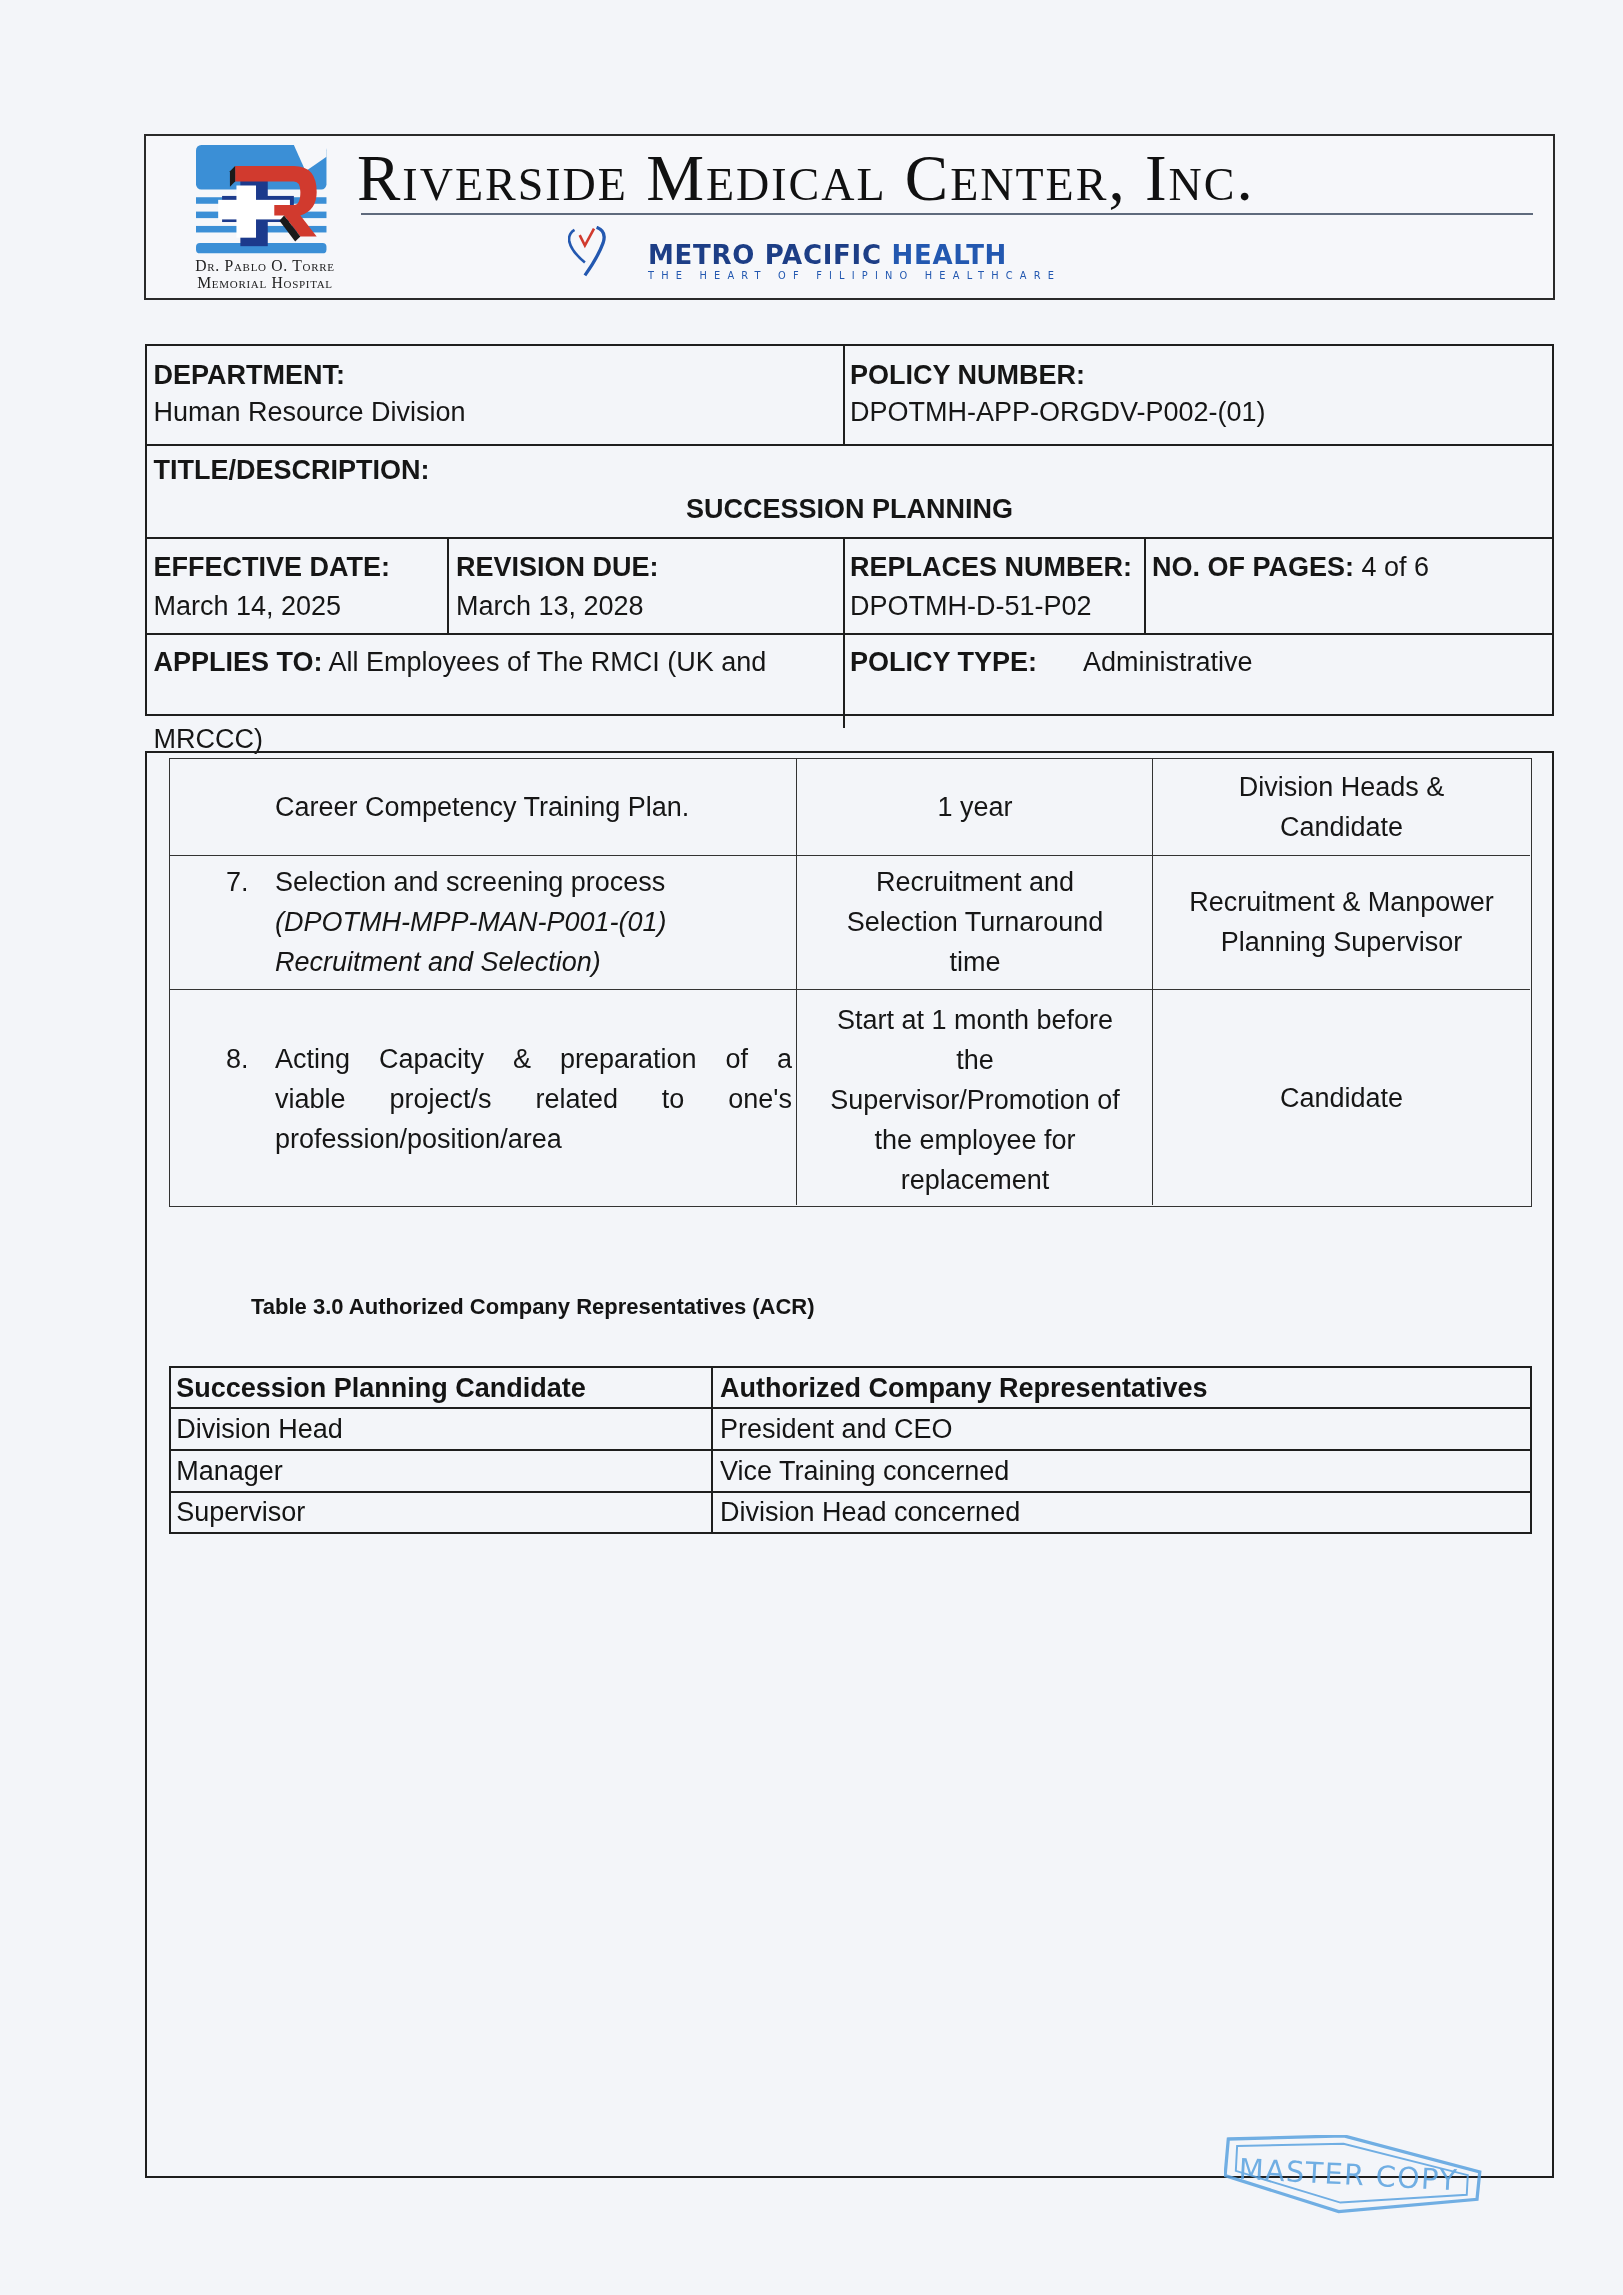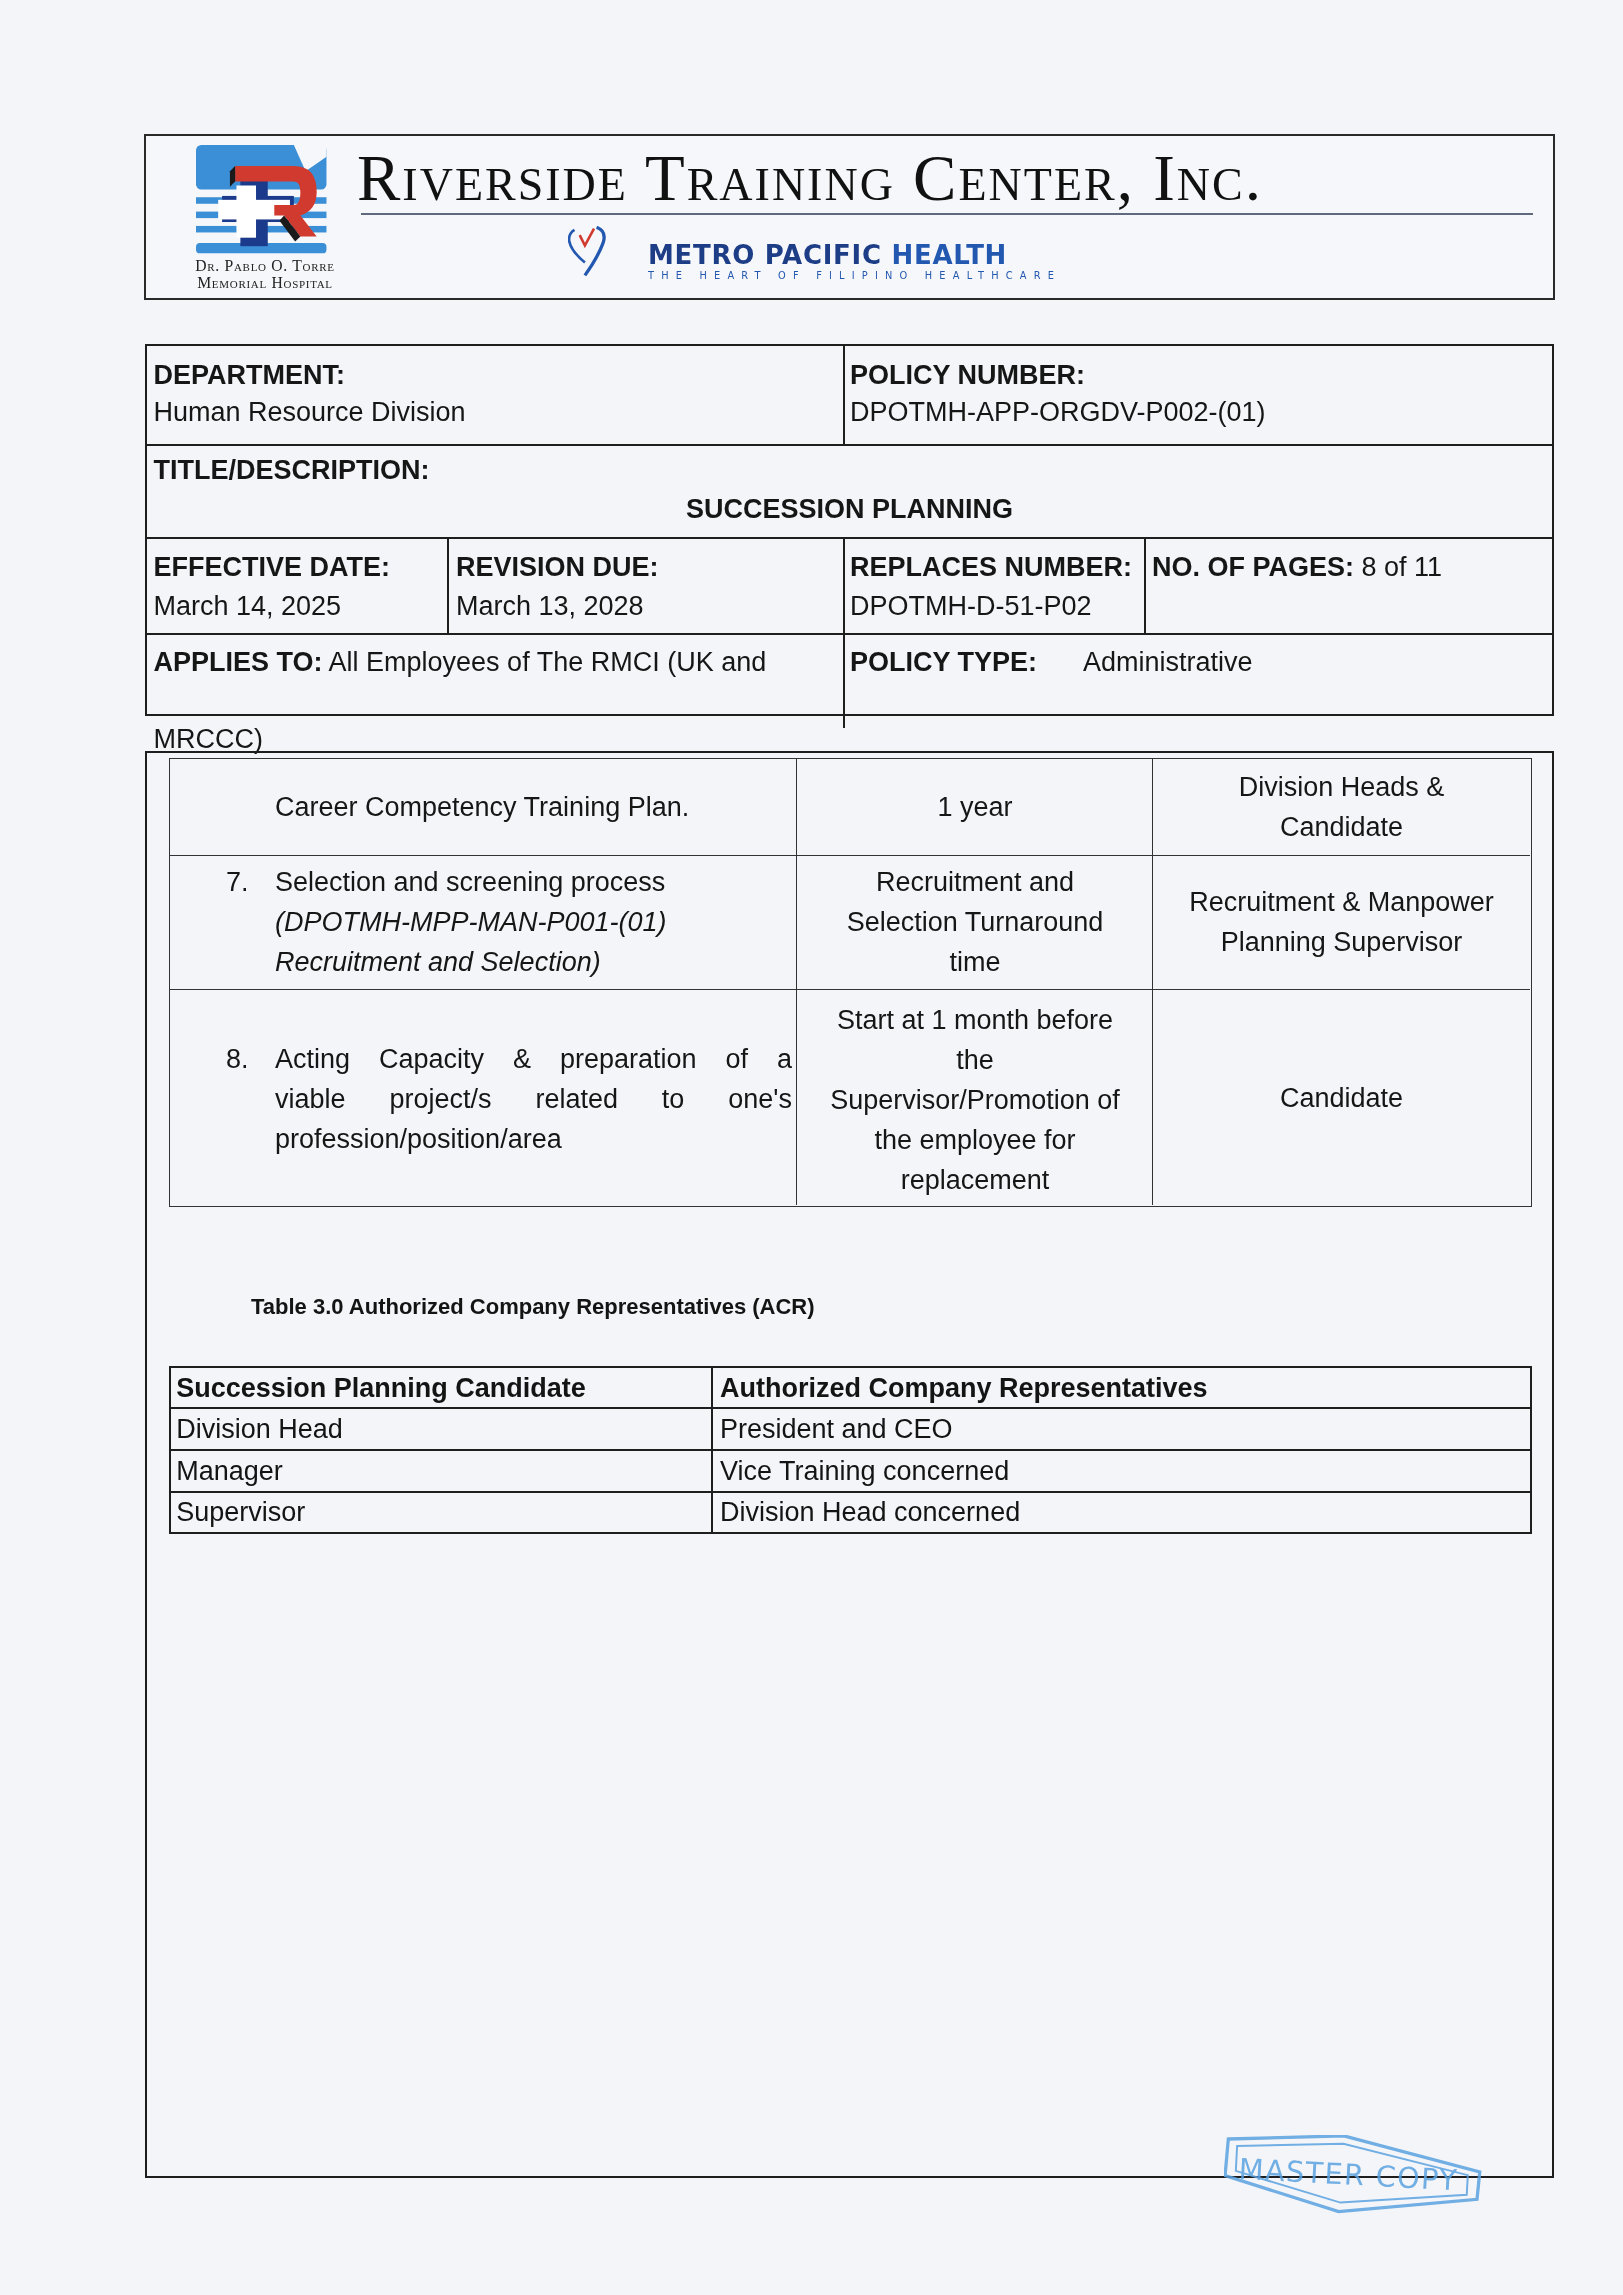--- a/index.html
+++ b/index.html
@@ -65,21 +65,21 @@
 
   <path d="M60 32 H150 Q185 32 185 72 Q185 100 160 108 L185 140 H160 L135 108 H120 V92 H150 Q160 92 160 72 Q160 56 150 56 H60 Z" fill="#d13a2e"></path>
   <path d="M52 40 L60 32 V56 L52 64 Z" fill="#1a1a1a"></path>
   <path d="M135 108 L160 140 L152 148 L128 116 Z" fill="#1a1a1a"></path>
 </svg>
 <div class="abs" id="hospital-sub">
   <div>Dr. Pablo O. Torre</div>
   <div>Memorial Hospital</div>
 </div>
 
-<div class="abs" id="company-name">Riverside Training Center, Inc.</div>
+<div class="abs" id="company-name">Riverside Medical Center, Inc.</div>
 <div class="abs" id="company-rule"></div>
 
 <svg class="abs" id="mph-heart" viewBox="0 0 60 80">
   <path d="M10 6 Q0 12 2 24 Q6 40 26 56" stroke="#2358b0" stroke-width="4" fill="none"></path>
   <path d="M44 2 Q60 8 54 26 Q46 48 26 76" stroke="#2358b0" stroke-width="5" fill="none"></path>
   <path d="M18 14 L26 30 L40 4" stroke="#d13a2e" stroke-width="4" fill="none"></path>
 </svg>
 <div class="abs" id="mph-name"><span>METRO PACIFIC </span><span class="health">HEALTH</span></div>
 <div class="abs" id="mph-tag">THE HEART OF FILIPINO HEALTHCARE</div>
 
@@ -101,21 +101,21 @@
 
   <div class="cell-text lbl" style="left:6.5px; top:106px;">TITLE/DESCRIPTION:</div>
   <div class="cell-text lbl" style="left:0; width:1405px; text-align:center; top:145px;">SUCCESSION PLANNING</div>
 
   <div class="cell-text lbl" style="left:6.5px; top:203px;">EFFECTIVE DATE:</div>
   <div class="cell-text" style="left:6.5px; top:242px;">March 14, 2025</div>
   <div class="cell-text lbl" style="left:309px; top:203px;">REVISION DUE:</div>
   <div class="cell-text" style="left:309px; top:242px;">March 13, 2028</div>
   <div class="cell-text lbl" style="left:703px; top:203px;">REPLACES NUMBER:</div>
   <div class="cell-text" style="left:703px; top:242px;">DPOTMH-D-51-P02</div>
-  <div class="cell-text" style="left:1005px; top:203px;"><span class="lbl">NO. OF PAGES:</span> <span>8 of 11</span></div>
+  <div class="cell-text" style="left:1005px; top:203px;"><span class="lbl">NO. OF PAGES:</span> <span>4 of 6</span></div>
 
   <div class="cell-text" style="left:6.5px; top:298px;"><span class="lbl">APPLIES TO:</span><span> All Employees of The RMCI (UK and</span></div>
   <div class="cell-text" style="left:6.5px; top:335px;margin-top:40px;">MRCCC)</div>
   <div class="cell-text lbl" style="left:703px; top:298px;">POLICY TYPE:</div>
   <div class="cell-text" style="left:936px; top:298px;">Administrative</div>
 </div>
 
 <div class="abs" id="content-box"></div>
 
 <div class="abs" id="process-table">

